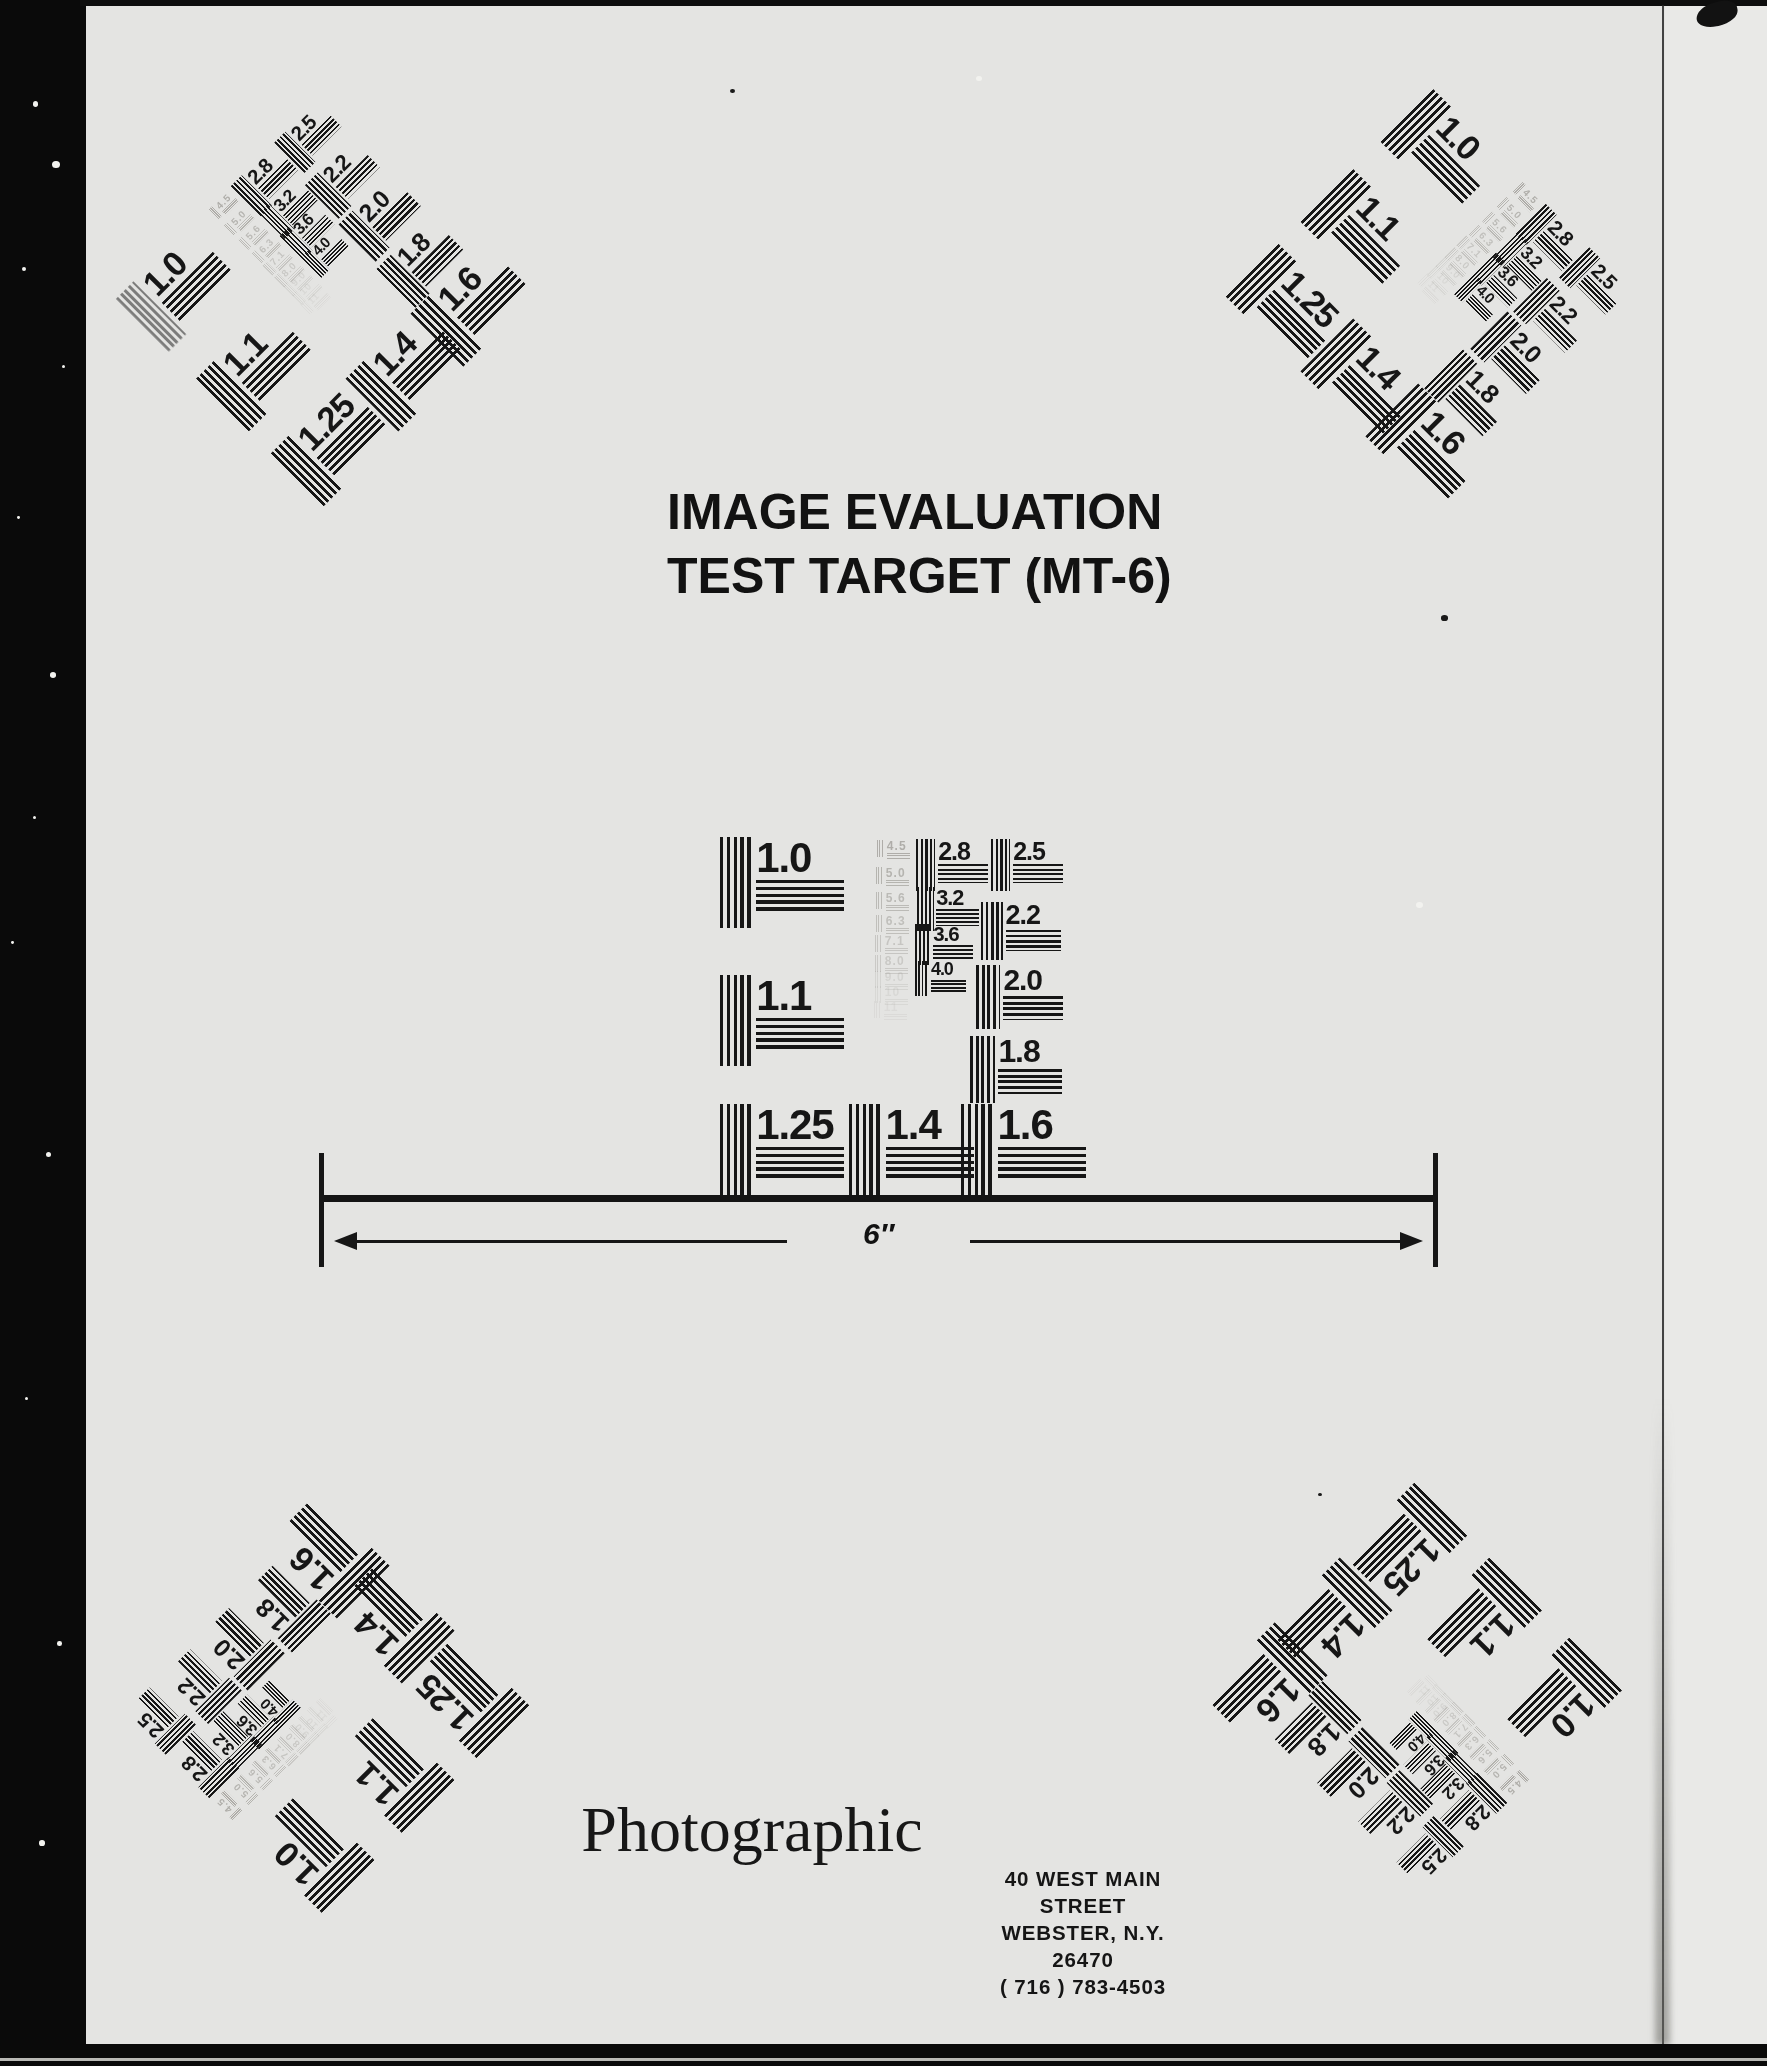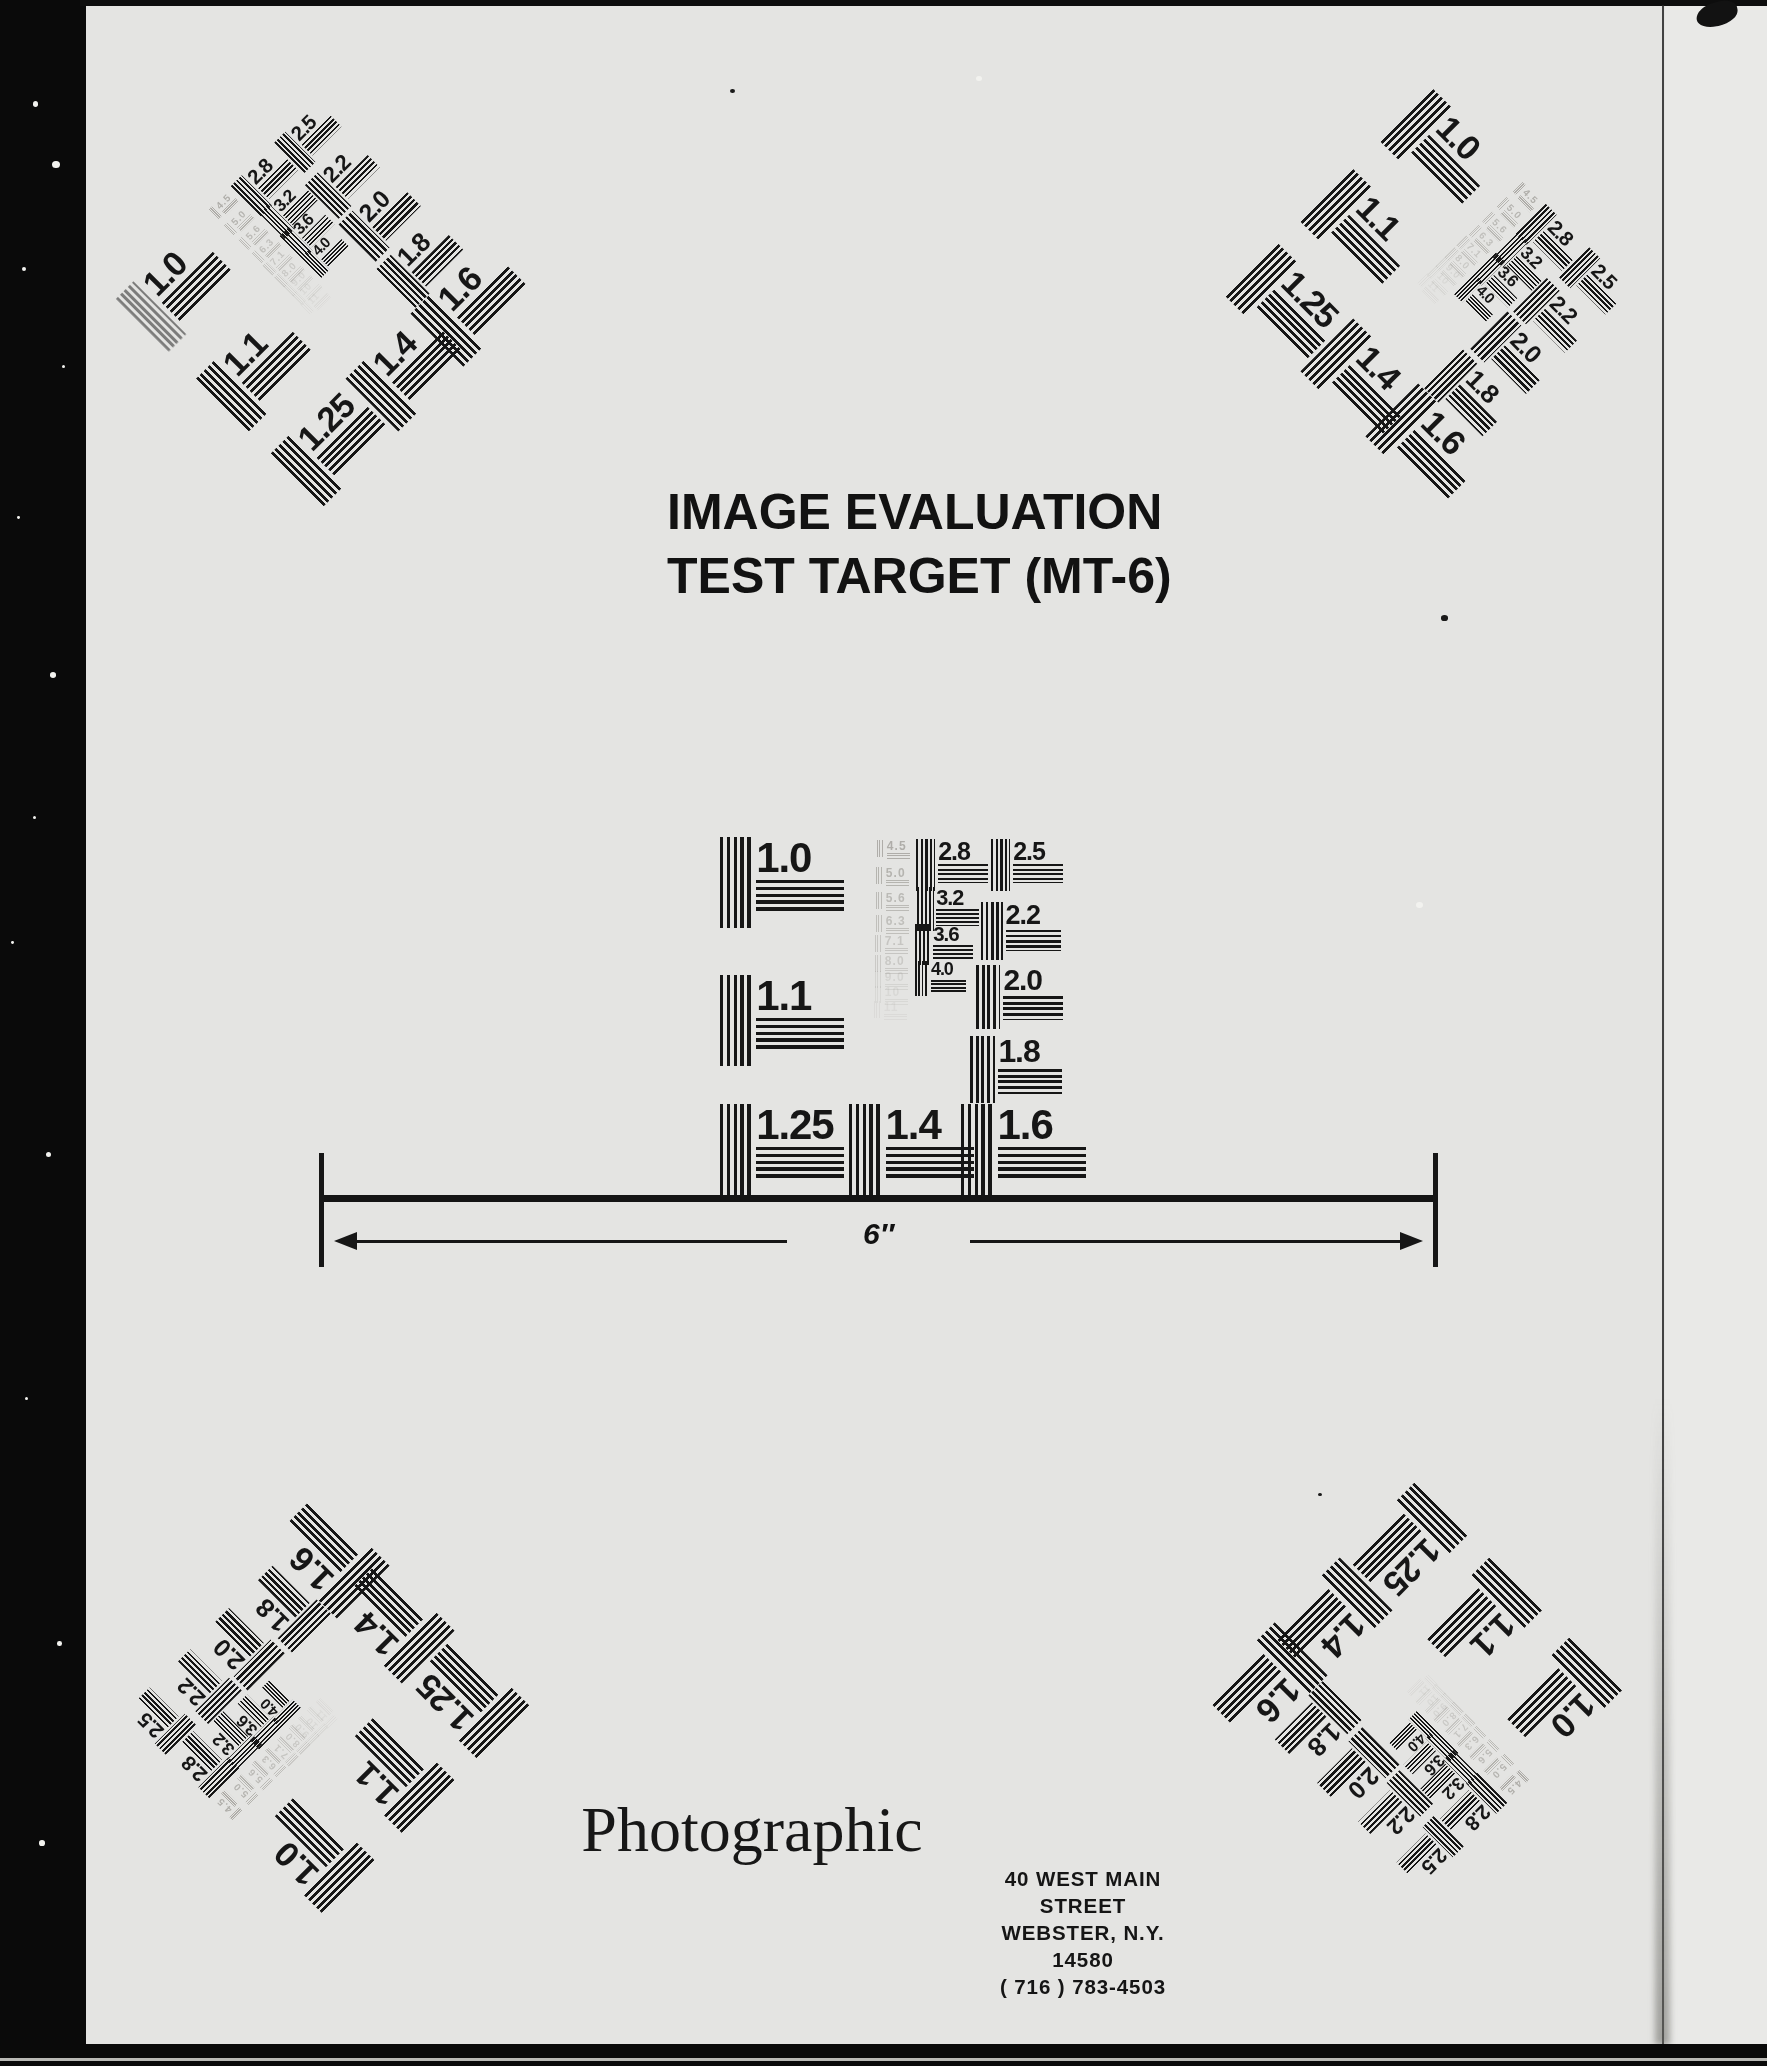--- a/index.html
+++ b/index.html
@@ -913,20 +913,20 @@
     <div class="arrow-line al-l"></div>
     <div class="arrow-line al-r"></div>
     <div class="scale-label">6″</div>
   </div>
 
   <div class="company">
     <div>Photographic</div>
   </div>
   <div class="address">
     <div>40 WEST MAIN STREET</div>
-    <div>WEBSTER, N.Y. 14580</div>
+    <div>WEBSTER, N.Y. 26470</div>
     <div>( 716 ) 783-4503</div>
   </div>
 
   <div class="film-bottom"></div>
   <div class="film-bottom-line"></div>
 </div>
 
 
 </body></html>

